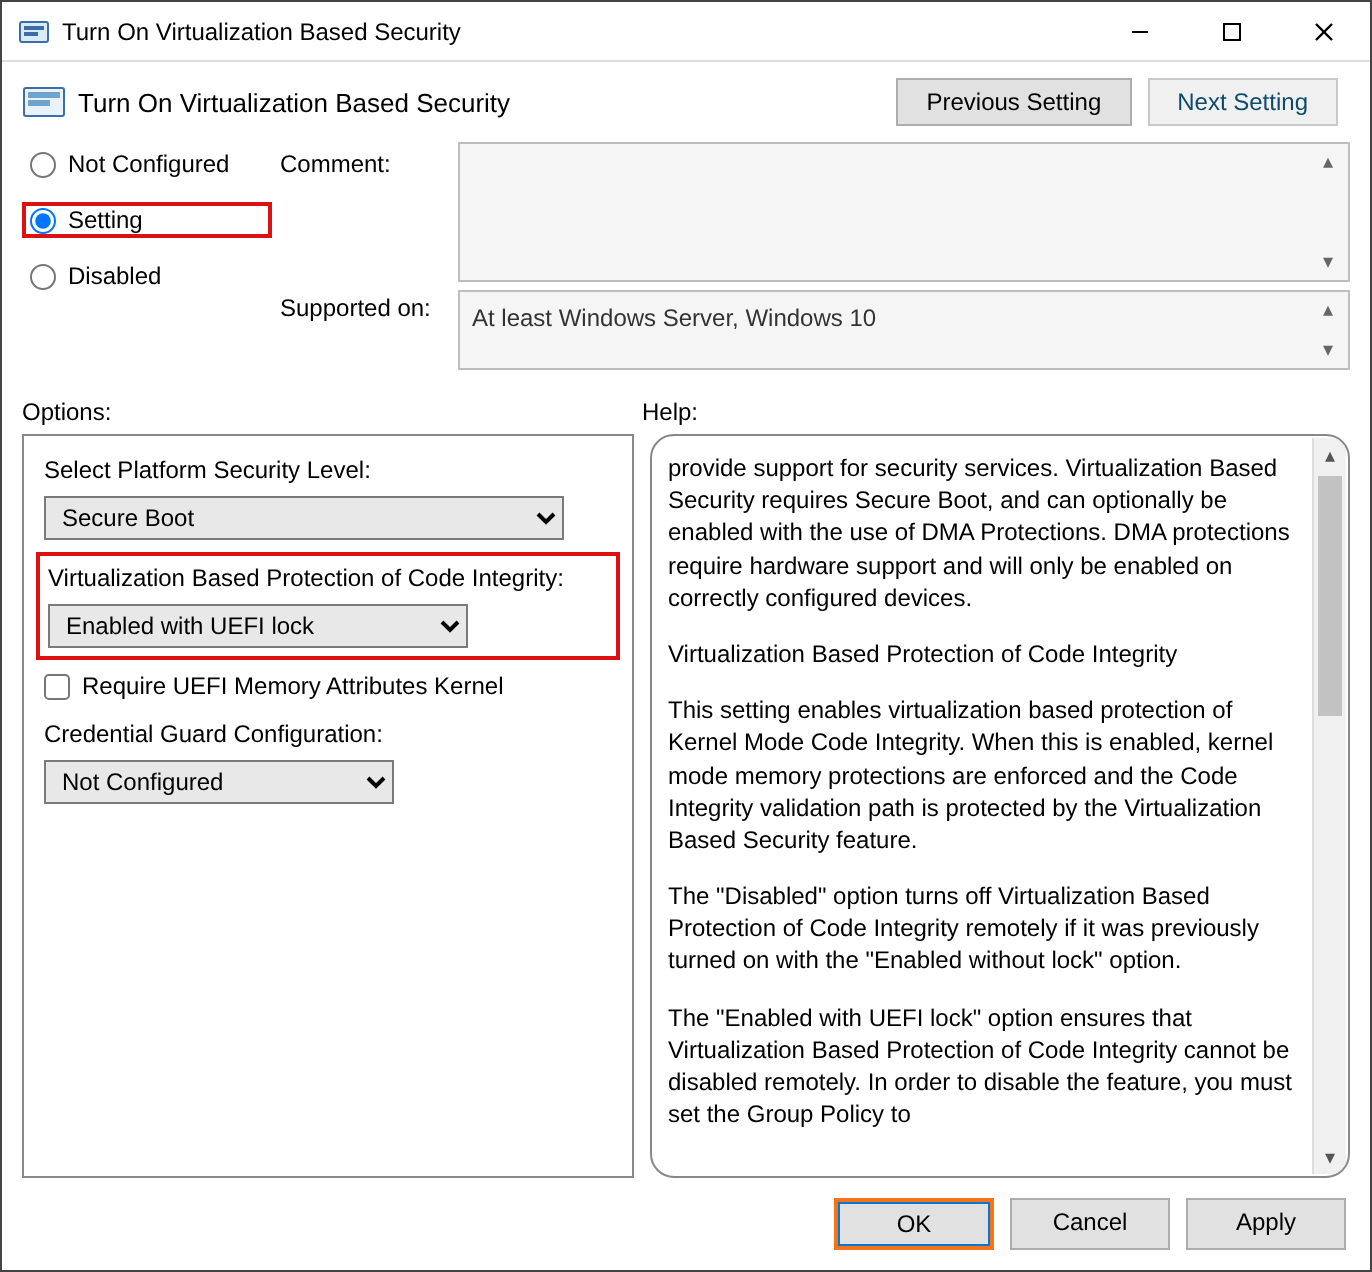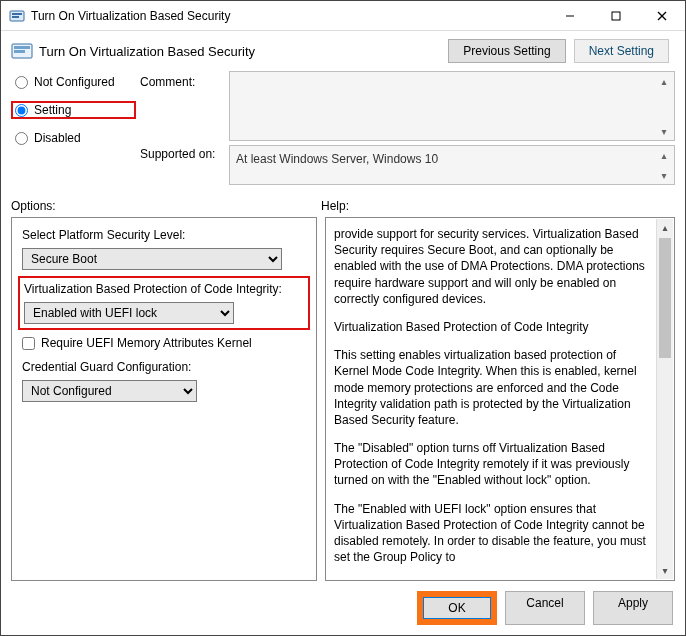--- a/index.html
+++ b/index.html
@@ -8,40 +8,40 @@
   .titlebar { height: 30px; display: flex; align-items: center; padding: 0 0 0 8px; border-bottom: 1px solid #ddd; }
   .titlebar .icon { width: 16px; height: 16px; margin-right: 6px; display:inline-flex; }
   .titlebar .title { flex: 1; }
   .titlebar .wbtn { width: 46px; height: 30px; display: flex; align-items: center; justify-content: center; }
   .subhead { display: flex; align-items: center; padding: 8px 10px 4px 10px; }
   .subhead .icon { width: 22px; height: 18px; margin-right: 6px; display:inline-flex; }
   .subhead .subtitle { flex: 1; font-size: 13px; }
   .setbtns { display: flex; gap: 8px; margin-right: 6px; }
   .btn { border: 1px solid #adadad; background: #e1e1e1; padding: 4px 14px; min-width: 80px; text-align:center; cursor: default; }
   .btn.disabled { color: #0c4a6e; background: #f0f0f0; border-color:#c9c9c9; }
-  .btn.default { border: 6px solid #f97316; box-shadow: inset 0 0 0 1px #0078d7; }
+  .btn.default { border: 2px solid #f97316; box-shadow: inset 0 0 0 1px #0078d7; }
   .topgrid { display: grid; grid-template-columns: 125px 85px 1fr; padding: 4px 10px 2px 10px; column-gap: 4px; }
   .radios { grid-column: 1; grid-row: 1 / span 3; display: flex; flex-direction: column; gap: 10px; padding-top: 2px;}
   .radio-row { display: flex; align-items: center; gap: 6px; padding:2px 2px; }
   .radio-row.highlight { border: 2px solid #d11; padding:0px 0px; }
   input[type=radio] { margin:0 0 0 2px; }
   .lblcol { grid-column: 2; text-align: left; padding-top:4px;}
   .commentbox { grid-column: 3; grid-row: 1 / span 2; }
   .shadebox { border:1px solid #bfbfbf; background:#f5f5f5; min-height:70px; position:relative; padding:6px 22px 6px 6px; color:#333; }
   .suprow-label { grid-column: 2; grid-row: 3; padding-top:6px;}
   .suprow-box { grid-column: 3; grid-row: 3; margin-top:4px;}
   .shadebox.sup { min-height:40px; }
   .scrollarrows { position:absolute; right:2px; top:2px; bottom:2px; width:16px; display:flex; flex-direction:column; justify-content:space-between; }
   .arrow { width:16px; height:14px; display:flex; align-items:center; justify-content:center; color:#666; font-size:10px;}
   .midlabels { display:flex; padding: 12px 10px 4px 10px; }
   .midlabels .left { width: 310px; }
   .panes { display:flex; gap:8px; padding: 0 10px 0 10px; flex:1; min-height:0;}
   .pane { border:1px solid #888; background:#fff; }
   .pane.options { width: 306px; padding:10px 10px; display:flex; flex-direction:column; gap:10px; }
-  .pane.help { flex:1; padding:8px 6px 8px 8px; overflow:hidden; position:relative; }
+  .pane.help { flex:1; padding:8px 6px 8px 8px; overflow:hidden; position:relative;border-radius:12px; }
   .help-inner { height:100%; overflow:auto; padding-right:14px; line-height:1.35; }
   .help-inner p { margin:0 0 12px 0; }
   select { border:1px solid #7a7a7a; background:#e8e8e8; padding:2px 4px; height:22px; }
   .opt-group { display:flex; flex-direction:column; gap:6px; }
   .opt-group.highlight { border:2px solid #d11; padding:4px; margin:-4px; }
   .chkrow { display:flex; align-items:center; gap:6px; }
   input[type=checkbox]{ margin:0; }
   .footer { display:flex; justify-content:flex-end; gap:8px; padding:10px 12px; }
   .help-scrollbar { position:absolute; right:1px; top:1px; bottom:1px; width:17px; background:#f0f0f0; border-left:1px solid #ddd; display:flex; flex-direction:column; }
   .sb-btn{height:17px; display:flex; align-items:center; justify-content:center; color:#555; font-size:10px;}

